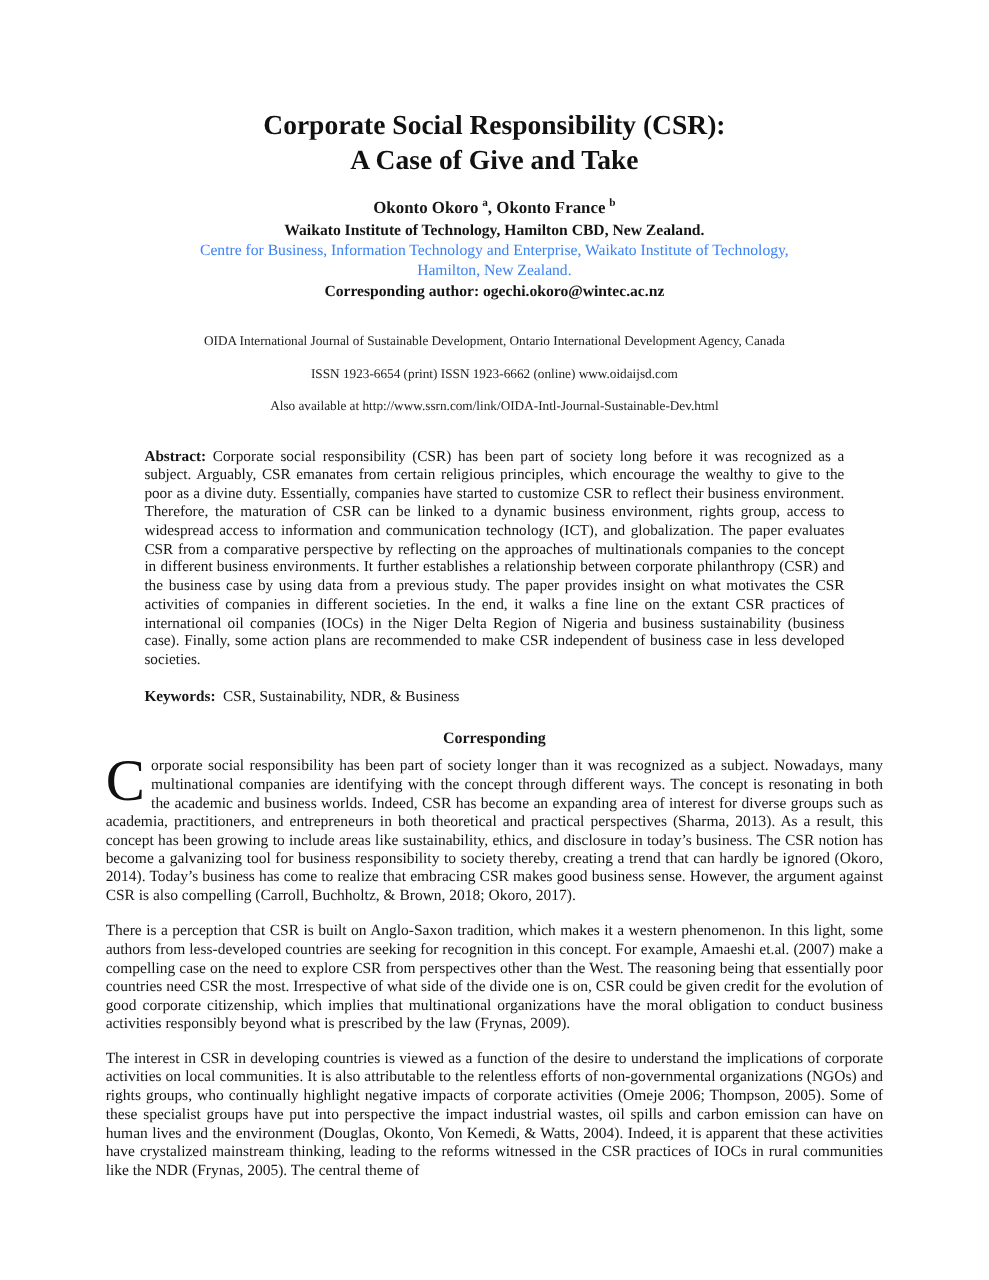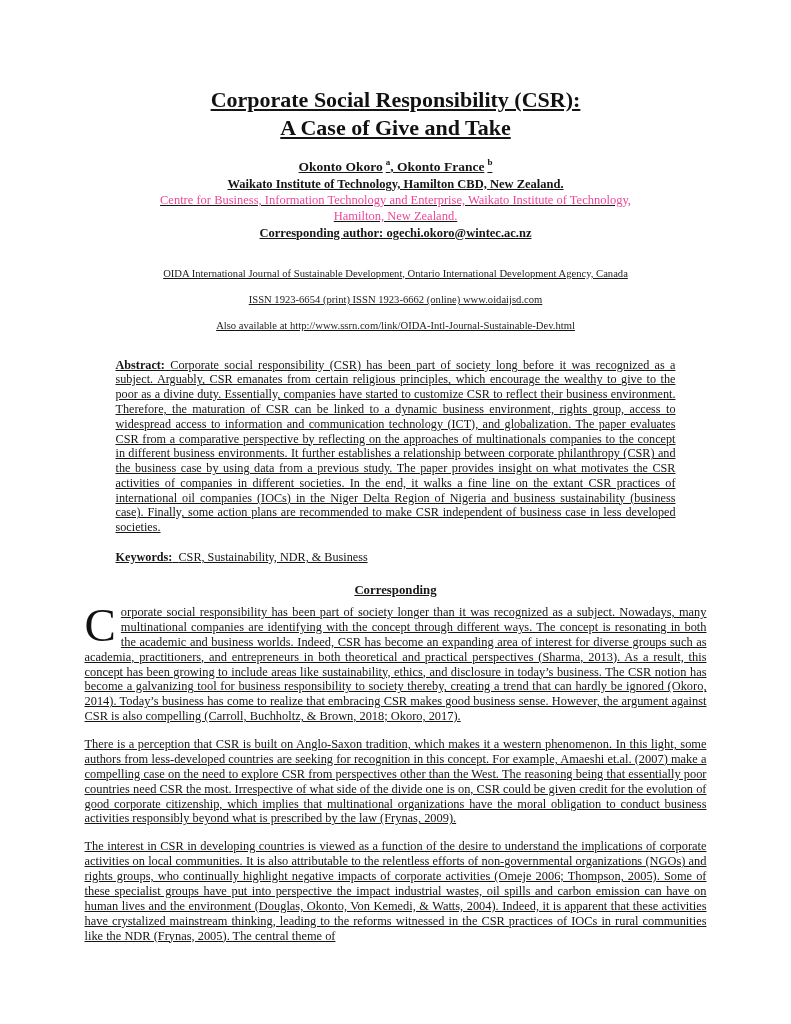--- a/index.html
+++ b/index.html
@@ -8,21 +8,20 @@
     background: #ffffff;
   }
   .page {
     position: relative;
     width: 791px;
     height: 1024px;
     background: #ffffff;
     font-family: "Liberation Serif", serif;
     color: #151515;
     overflow: hidden;
-    text-decoration: underline;
   }
   
   .header {
     text-align: center;
     padding-top: 86px;
   }
   .paper-title {
     margin: 0;
     font-size: 22px;
     font-weight: bold;
@@ -40,21 +39,21 @@
     font-weight: bold;
   }
   .affil-primary {
     margin: 1px 0;
     font-size: 12.5px;
     font-weight: bold;
   }
   .affil-secondary {
     margin: 1px 0;
     font-size: 12.5px;
-    color: #ec4899;
+    color: #3b82f6;
   }
   .corresponding {
     margin: 2px 0 0 0;
     font-size: 12.5px;
     font-weight: bold;
   }
   .journal-block {
     margin-top: 26px;
     font-size: 10.6px;
     line-height: 1.35;

